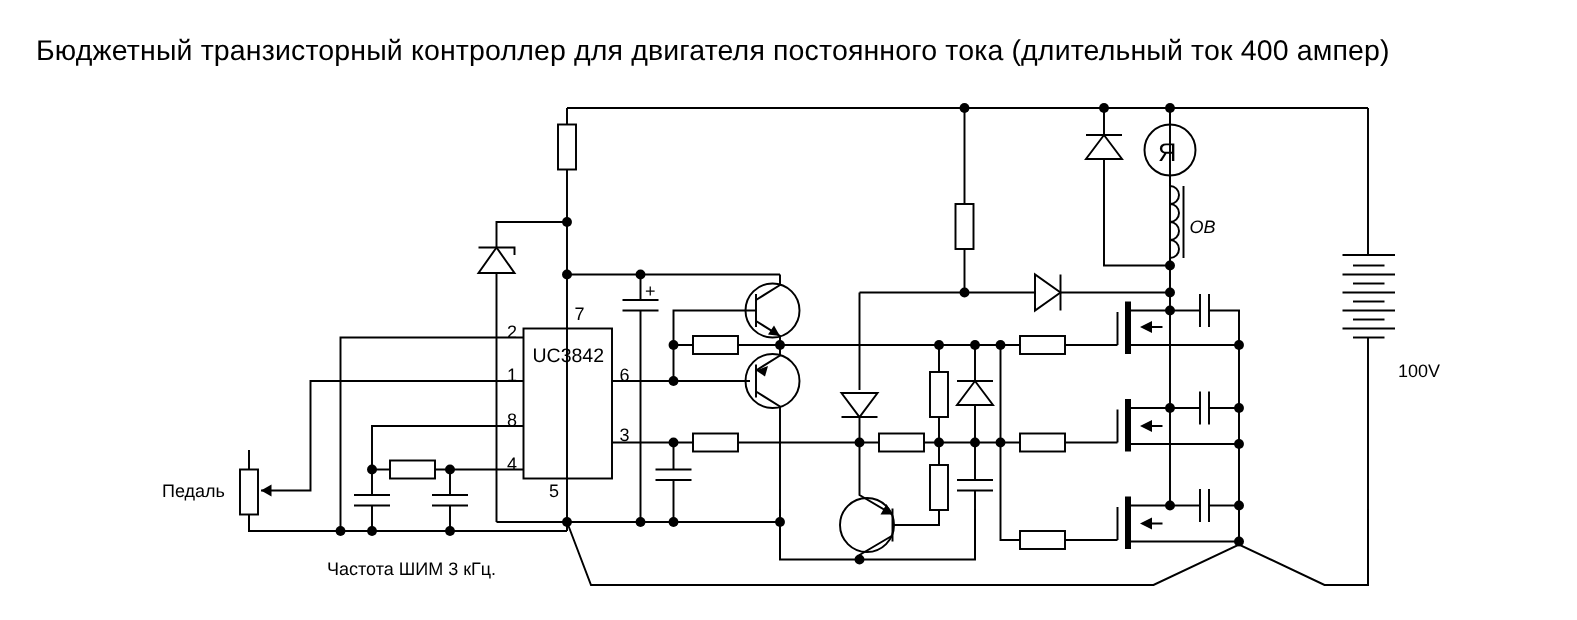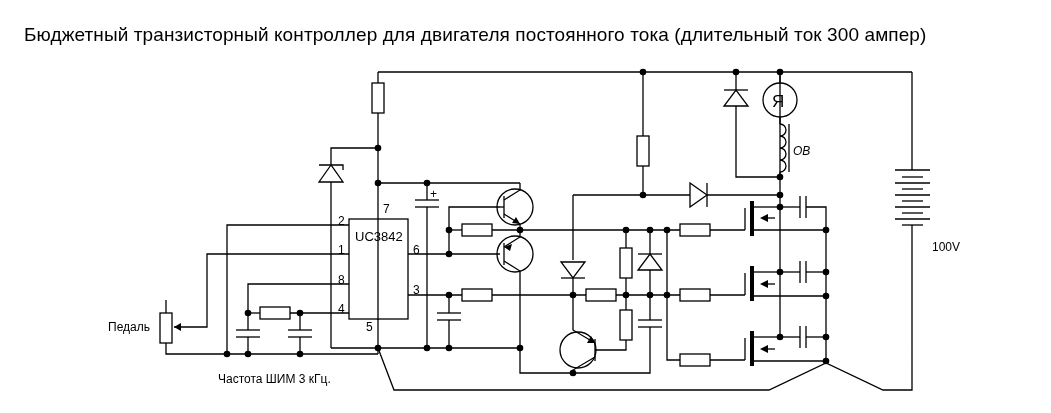--- a/index.html
+++ b/index.html
@@ -11,21 +11,21 @@
   .dot { fill: #000; }
   .lbl { font-family: "Liberation Sans", sans-serif; font-size: 12px; fill: #000; }
   .pin { font-family: "Liberation Sans", sans-serif; font-size: 12px; fill: #000; }
   .ic  { font-family: "Liberation Sans", sans-serif; font-size: 13px; fill: #000; }
   .ital { font-family: "Liberation Sans", sans-serif; font-size: 12px; font-style: italic; fill: #000; }
   .motor { font-family: "Liberation Sans", sans-serif; font-size: 17px; fill: #000; }
 </style>
 </head>
 <body>
 
-<div id="title">Бюджетный транзисторный контроллер для двигателя постоянного тока (длительный ток 300 ампер)</div>
+<div id="title">Бюджетный транзисторный контроллер для двигателя постоянного тока (длительный ток 400 ампер)</div>
 
 <svg id="schem" width="1051" height="413" viewBox="0 0 1051 413">
 
   <g>
     <polyline class="w" points="378,72 378,83"></polyline>
     <line class="w" x1="378" y1="72" x2="912" y2="72"></line>
     <line class="w" x1="912" y1="72" x2="912" y2="170"></line>
     <circle class="dot" cx="643" cy="72" r="3.3"></circle>
     <circle class="dot" cx="736" cy="72" r="3.3"></circle>
     <circle class="dot" cx="780" cy="72" r="3.3"></circle>

